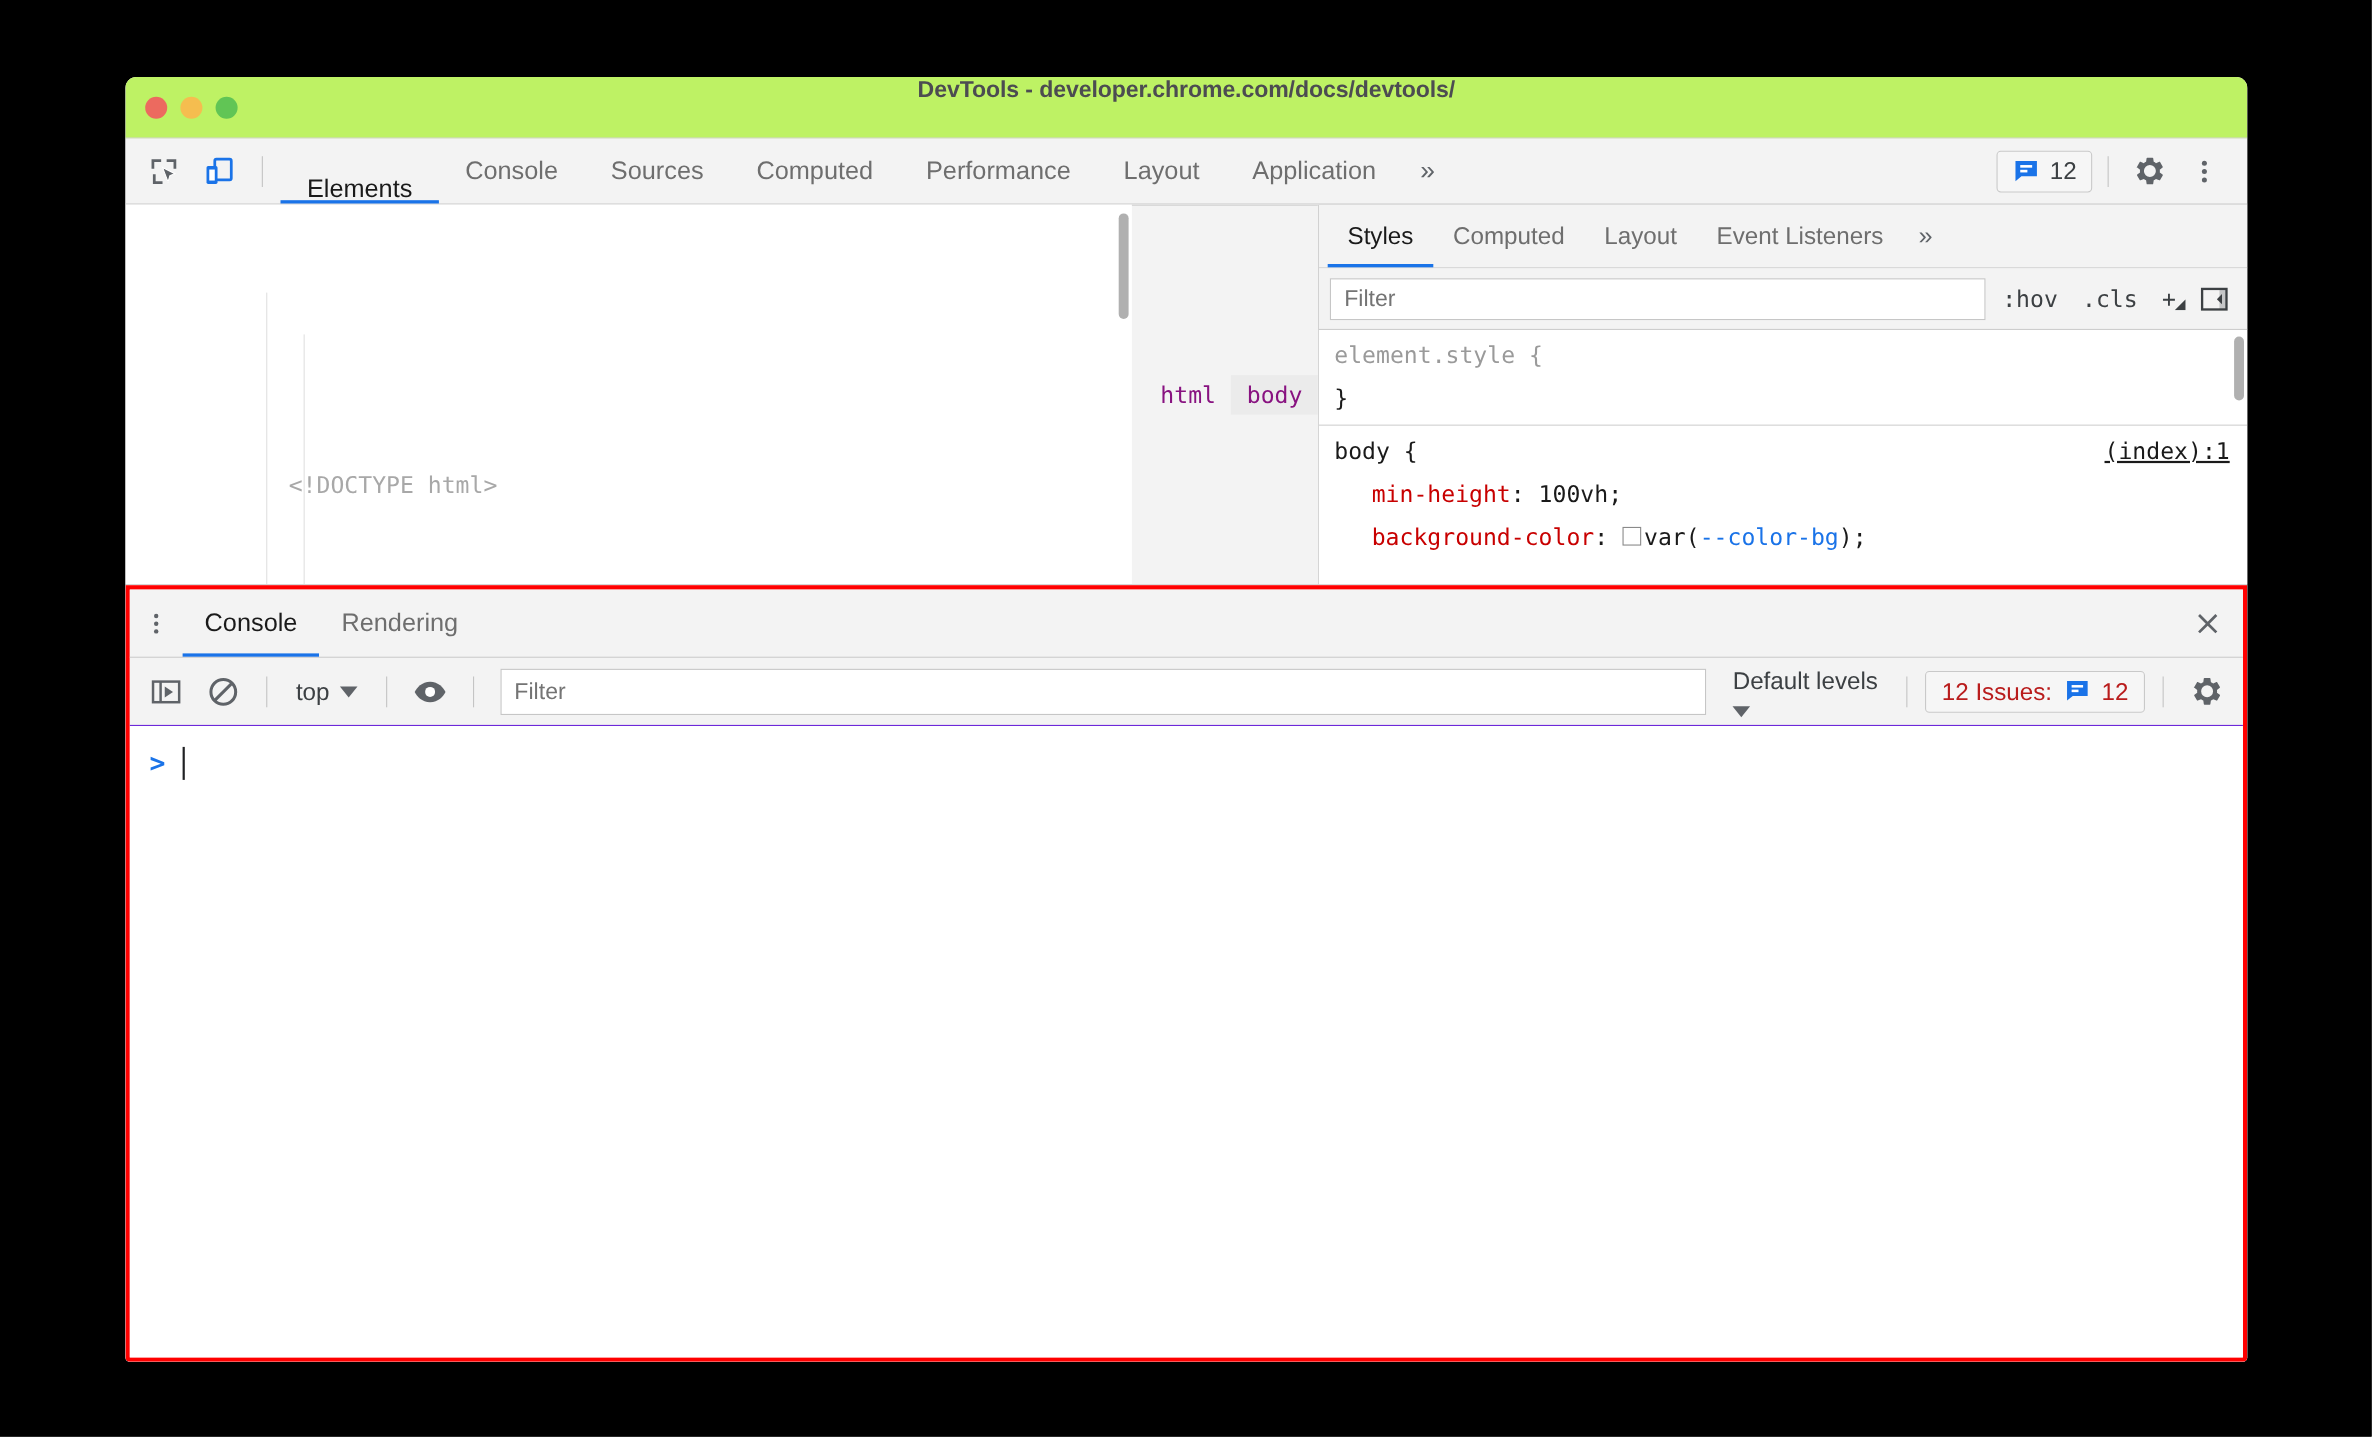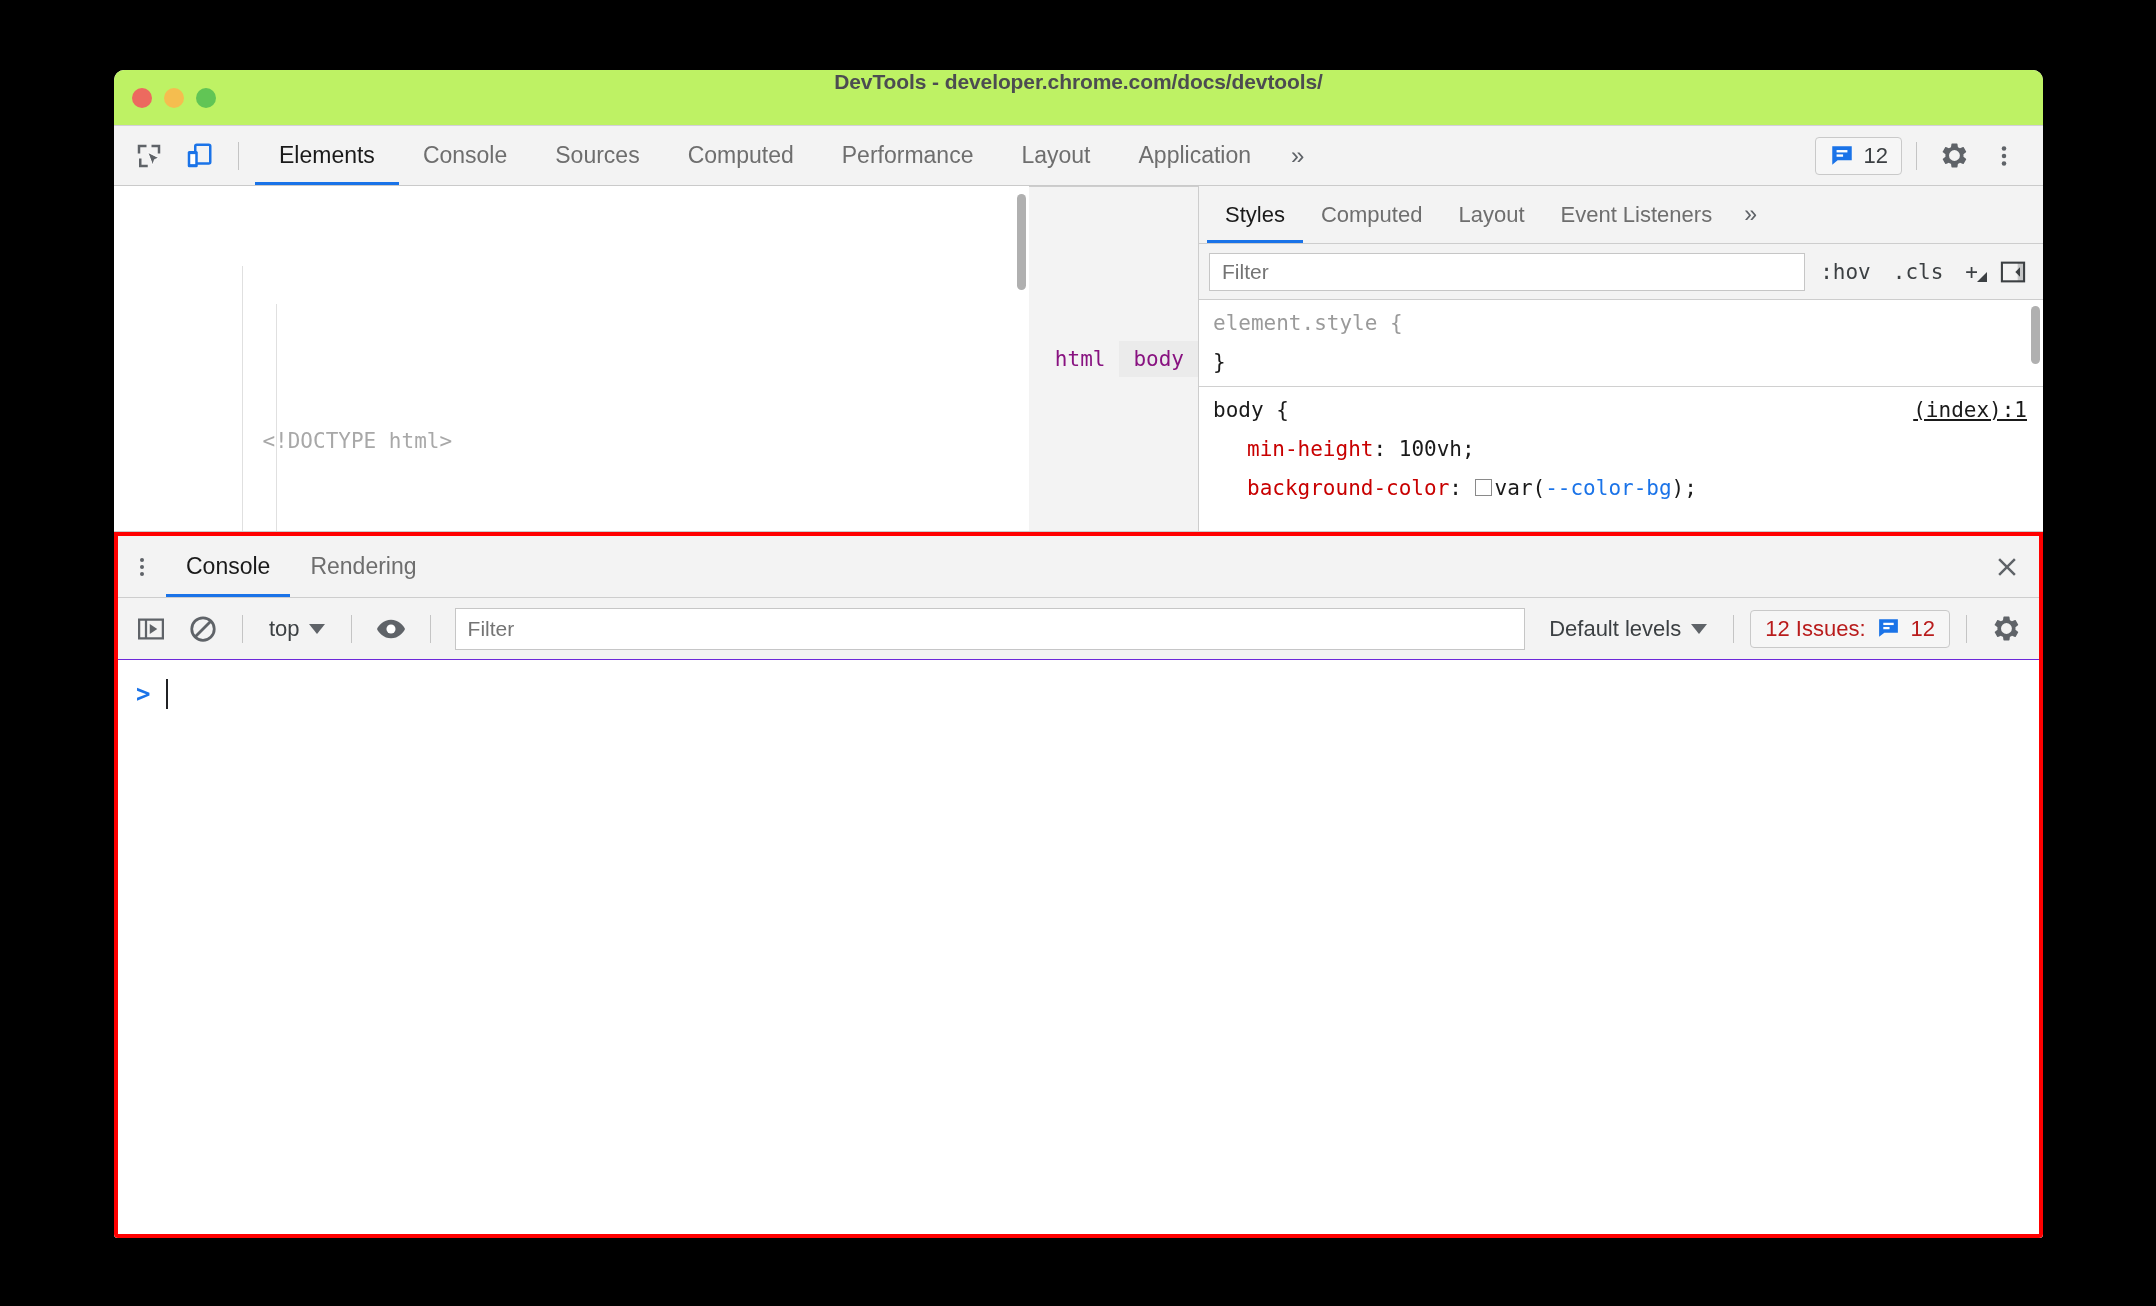--- a/index.html
+++ b/index.html
@@ -56,21 +56,21 @@
   }
   .vsep { width: 1px; height: 28px; background: #c4c4c4; align-self: center; margin: 0 10px; }
 
   #tabs { display: flex; align-items: stretch; }
   .tab {
     display: flex; align-items: center;
     padding: 0 24px;
     font-size: 23px; color: #6e6e6e;
     position: relative; white-space: nowrap;
   }
-  .tab.active { color: #1a1a1a; }
+  .tab.active { color: #1a1a1a; align-items: flex-end; }
   .tab.active::after {
     content: ""; position: absolute;
     left: 0; right: 0; bottom: 0; height: 3px;
     background: #1a73e8;
   }
   #tabs-more {
     display: flex; align-items: center; padding: 0 16px;
     font-size: 24px; color: #5f6368;
   }
   #tb-right {
@@ -227,22 +227,22 @@
     display: flex; align-items: center; gap: 9px;
     padding: 0 10px; font-size: 22px; color: #3c4043;
   }
   #console-filter {
     flex: 1; height: 42px; margin: 0 8px;
     background: #fff; border: 1px solid #c6c6c6;
     display: flex; align-items: center; padding: 0 12px;
     font-size: 21px; color: #747474;
   }
   #levels-select {
-    display: flex; align-items: center; gap: 10px;
-    padding: 0 10px; font-size: 22px; color: #3c4043; white-space: nowrap;
+    display: flex; align-items: flex-start; gap: 10px;
+    padding: 0 10px; font-size: 22px; color: #3c4043; white-space: nowrap; flex-direction: column;
   }
   #issues-btn {
     display: flex; align-items: center; gap: 10px;
     border: 1px solid #c9c9c9; border-radius: 4px;
     padding: 5px 14px; background: #f6f6f6;
     font-size: 22px; color: #b91c1c; white-space: nowrap;
   }
   .caret {
     width: 0; height: 0;
     border-left: 8px solid transparent;

